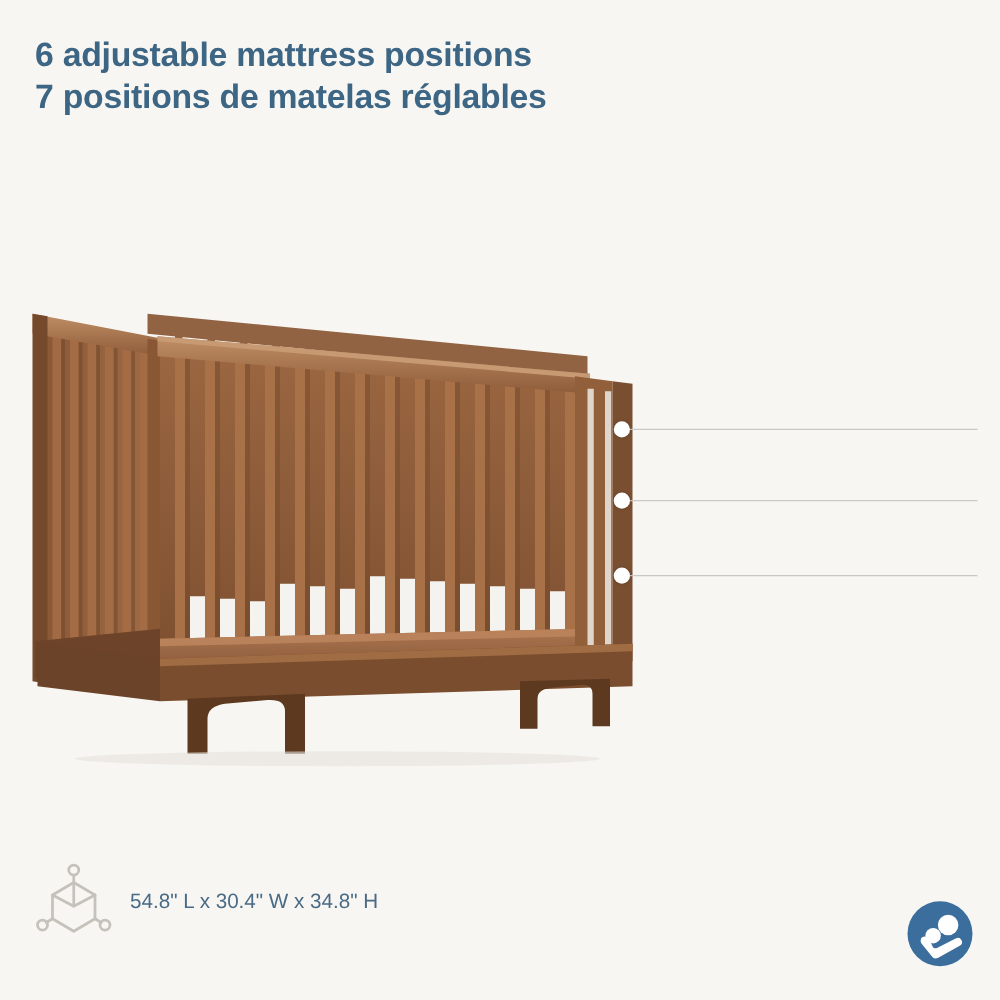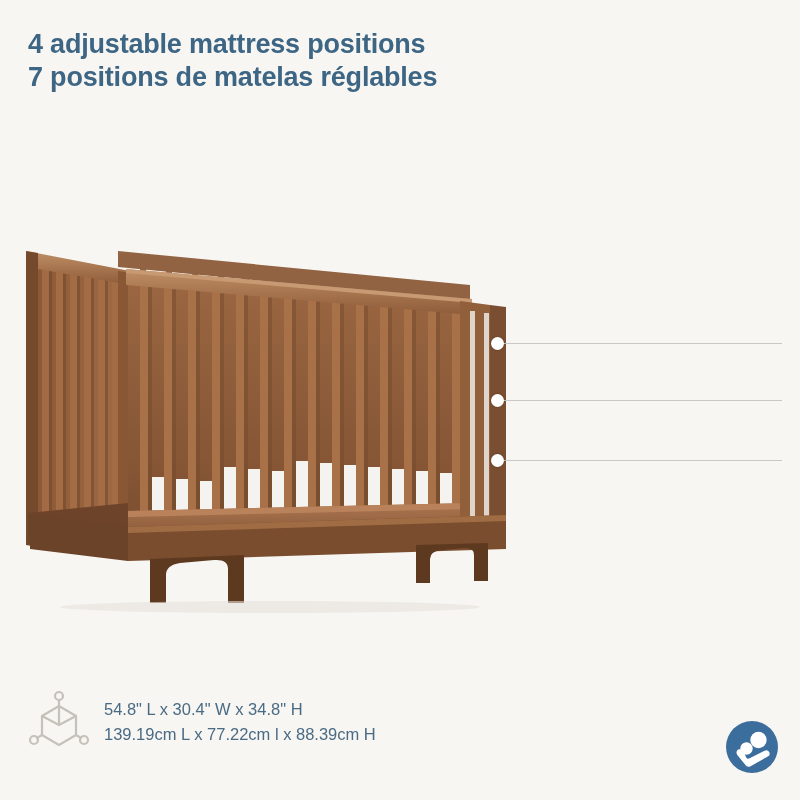--- a/index.html
+++ b/index.html
@@ -41,21 +41,21 @@
 
   
   #logo{position:absolute;left:724px;top:719px;width:56px;height:56px;}
 </style>
 </head>
 <body>
 
 <div id="stage">
 
   <div class="title-block">
-    <div class="title-line">4 adjustable mattress positions</div>
+    <div class="title-line">6 adjustable mattress positions</div>
     <div class="title-line">7 positions de matelas réglables</div>
   </div>
 
   <div id="product">
     <svg width="560" height="400" viewBox="0 0 560 400" xmlns="http://www.w3.org/2000/svg">
       <defs>
         <linearGradient id="gSide" x1="0" y1="0" x2="0" y2="1">
           <stop offset="0" stop-color="#9c6742"></stop>
             <stop offset="1" stop-color="#7d4f30"></stop>
         </linearGradient>
@@ -244,21 +244,20 @@
           <path d="M48,47 L53,50"></path>
 
           <circle cx="31" cy="8" r="4"></circle>
           <circle cx="6" cy="52" r="4"></circle>
           <circle cx="56" cy="52" r="4"></circle>
         </g>
       </svg>
     </div>
     <div class="dim-text">
       <div class="dim-line">54.8" L x 30.4" W x 34.8" H</div>
-      <div class="dim-line">139.19cm L x 77.22cm l x 88.39cm H</div>
     </div>
   </div>
 
   <div id="logo">
     <svg width="56" height="56" viewBox="0 0 56 56" xmlns="http://www.w3.org/2000/svg">
       <circle cx="28" cy="28" r="26" fill="#3b6e9c"></circle>
       <g fill="#ffffff">
         <circle cx="34.5" cy="21" r="8.2"></circle>
         <circle cx="22.5" cy="29.5" r="6.2"></circle>
         <path d="M12.5,33.5 Q12.5,30.5 15.5,30.2 Q18.5,30 19.6,32.6 L22.2,38.4 Q23.2,40.4 25.6,39.3

